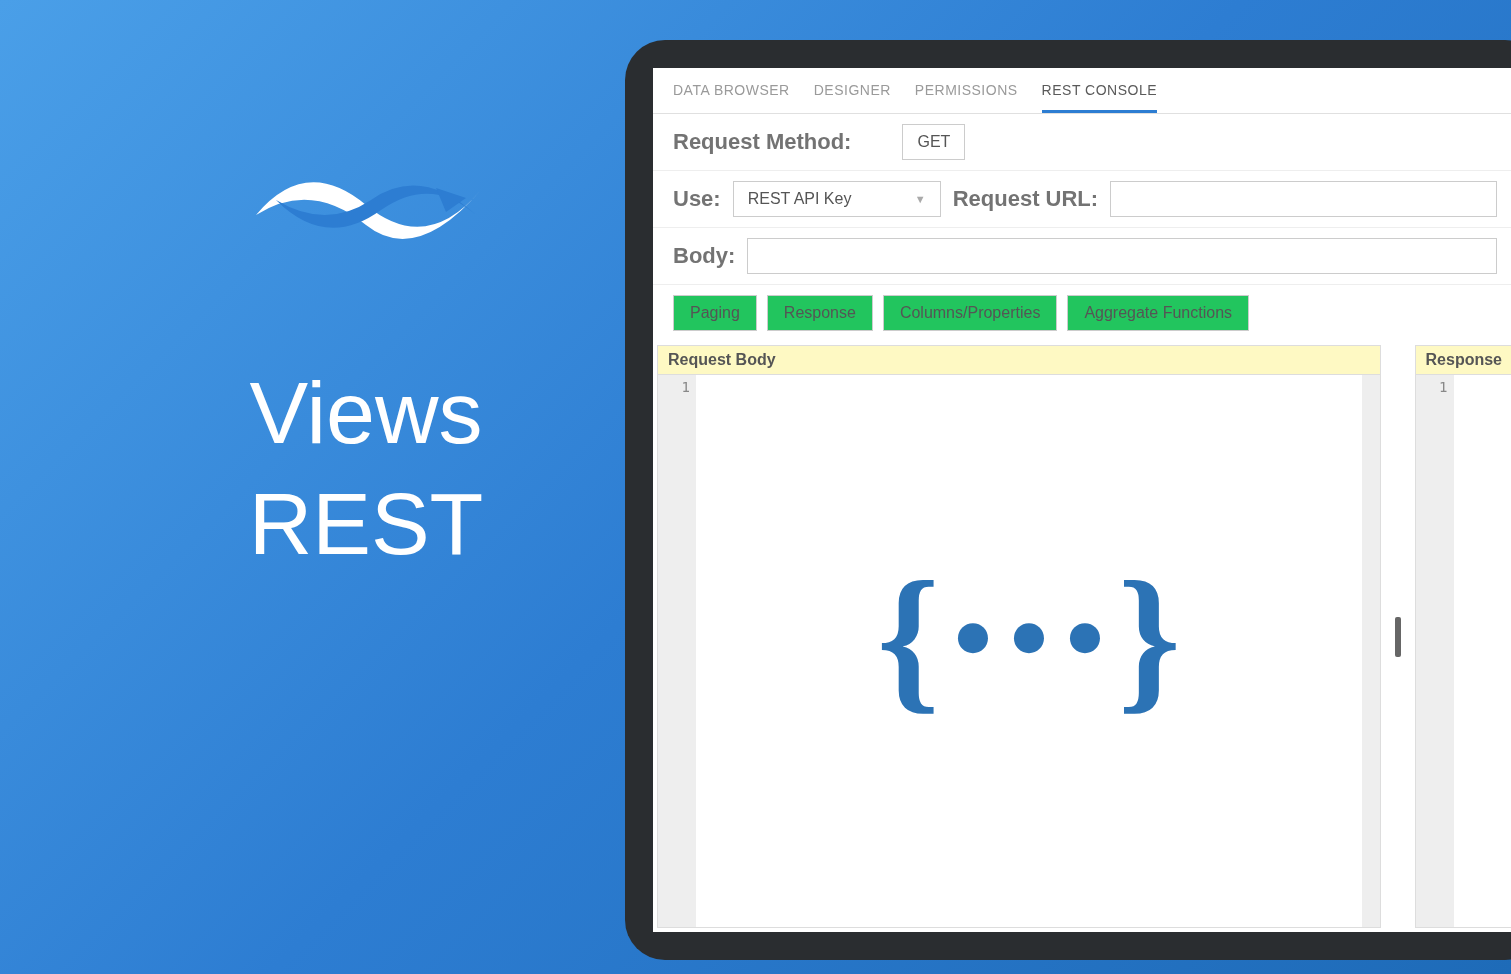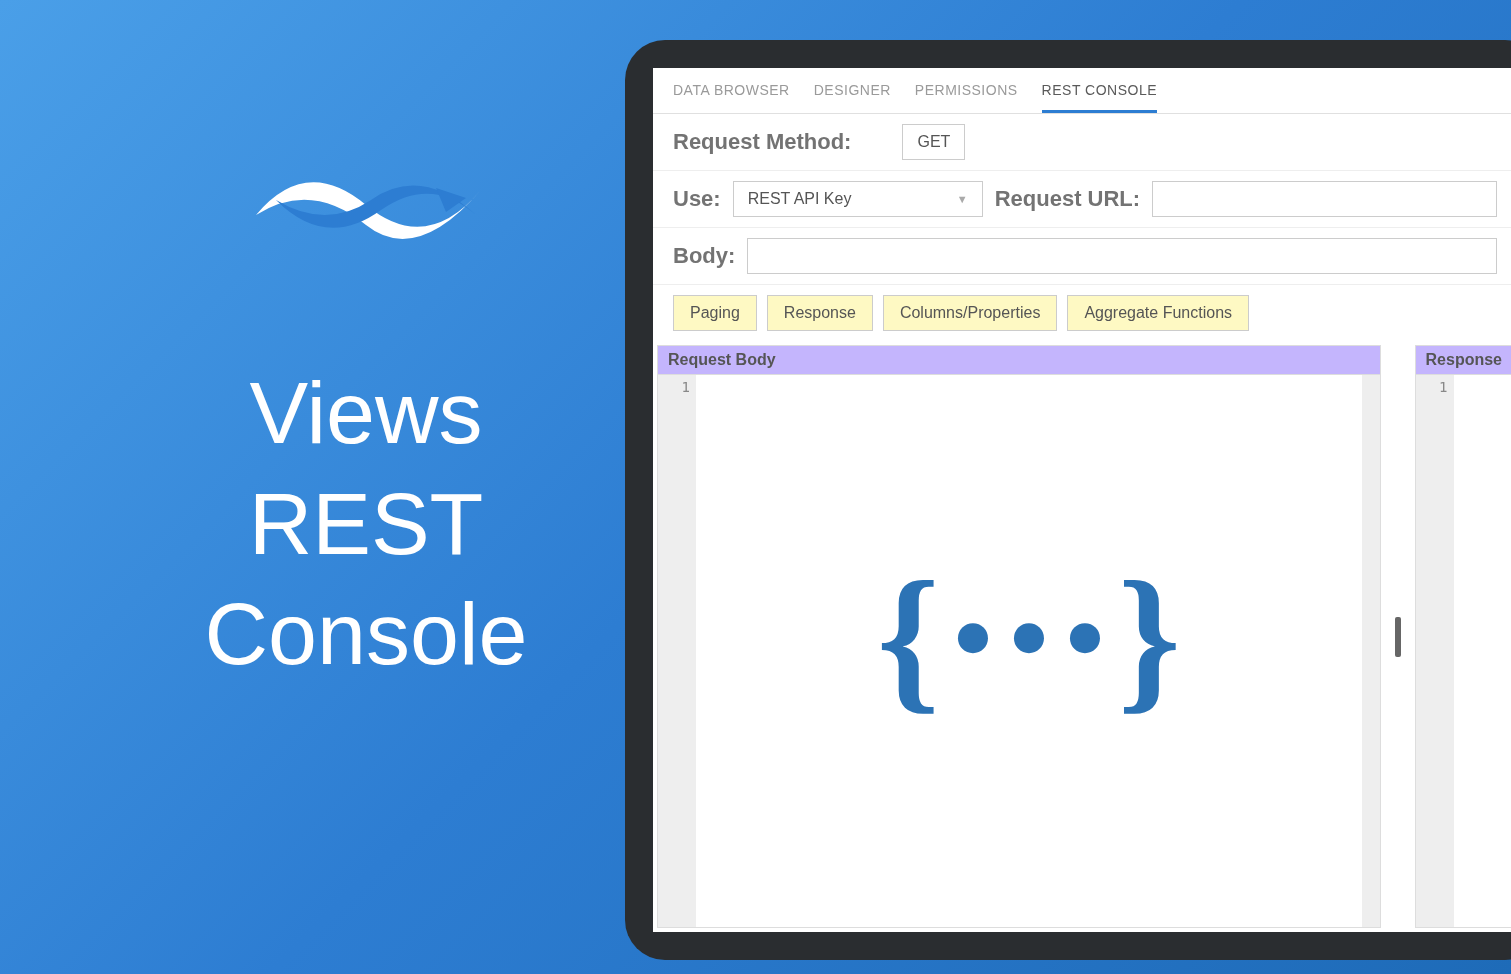--- a/index.html
+++ b/index.html
@@ -97,21 +97,21 @@
       padding: 8px 14px;
       min-width: 60px;
       background: #fff;
       font-size: 16px;
       color: #555;
       margin-left: 39px;
     }
     .dropdown {
       border: 1px solid #cccccc;
       padding: 8px 14px;
-      width: 250px;
+      width: 208px;
       background: #fff;
       font-size: 16px;
       color: #555;
       display: flex;
       justify-content: space-between;
       align-items: center;
       cursor: pointer;
     }
     .caret {
       color: #aaa;
@@ -128,21 +128,21 @@
     
     
     .options-row {
       display: flex;
       gap: 10px;
       padding: 10px 20px 14px 20px;
     }
     .option-btn {
       border: 1px solid #cccccc;
       padding: 8px 16px;
-      background: #fef9c3;
+      background: #22c55e;
       font-size: 16px;
       color: #555;
       cursor: pointer;
     }
     
     
     .editor-row {
       display: flex;
       flex: 1;
       gap: 14px;
@@ -152,21 +152,21 @@
     .pane {
       flex: 1;
       border: 1px solid #dddddd;
       display: flex;
       flex-direction: column;
       background: #fff;
       position: relative;
     }
     .pane.narrow { flex: 0 0 90px; }
     .pane-header {
-      background: #c4b5fd;
+      background: #fef9c3;
       border-bottom: 1px solid #dddddd;
       padding: 5px 10px;
       font-size: 16px;
       font-weight: 600;
       color: #555;
     }
     .editor-body {
       flex: 1;
       display: flex;
       position: relative;
@@ -238,21 +238,20 @@
   <div class="logo-wrap">
     <svg width="260" height="160" viewBox="0 0 260 160">
       <path d="M 20 95 Q 70 35, 130 85 Q 190 135, 245 70 Q 180 145, 130 105 Q 75 60, 20 95 Z" fill="#ffffff"></path>
       <path d="M 40 80 Q 90 130, 145 90 Q 195 55, 240 95 Q 185 45, 135 80 Q 90 110, 40 80 Z" fill="#2d7dd2"></path>
       <path d="M 200 68 L 230 78 L 210 92 Z" fill="#2d7dd2"></path>
     </svg>
   </div>
   <div class="title-lines">
     <div class="title-line">Views</div>
     <div class="title-line">REST</div>
-    <div class="title-line">Console</div>
   </div>
 </div>
 
 <div class="device">
   <div class="screen">
 
     <div class="tabs">
       <div class="tab">DATA BROWSER</div>
       <div class="tab">DESIGNER</div>
       <div class="tab">PERMISSIONS</div>

